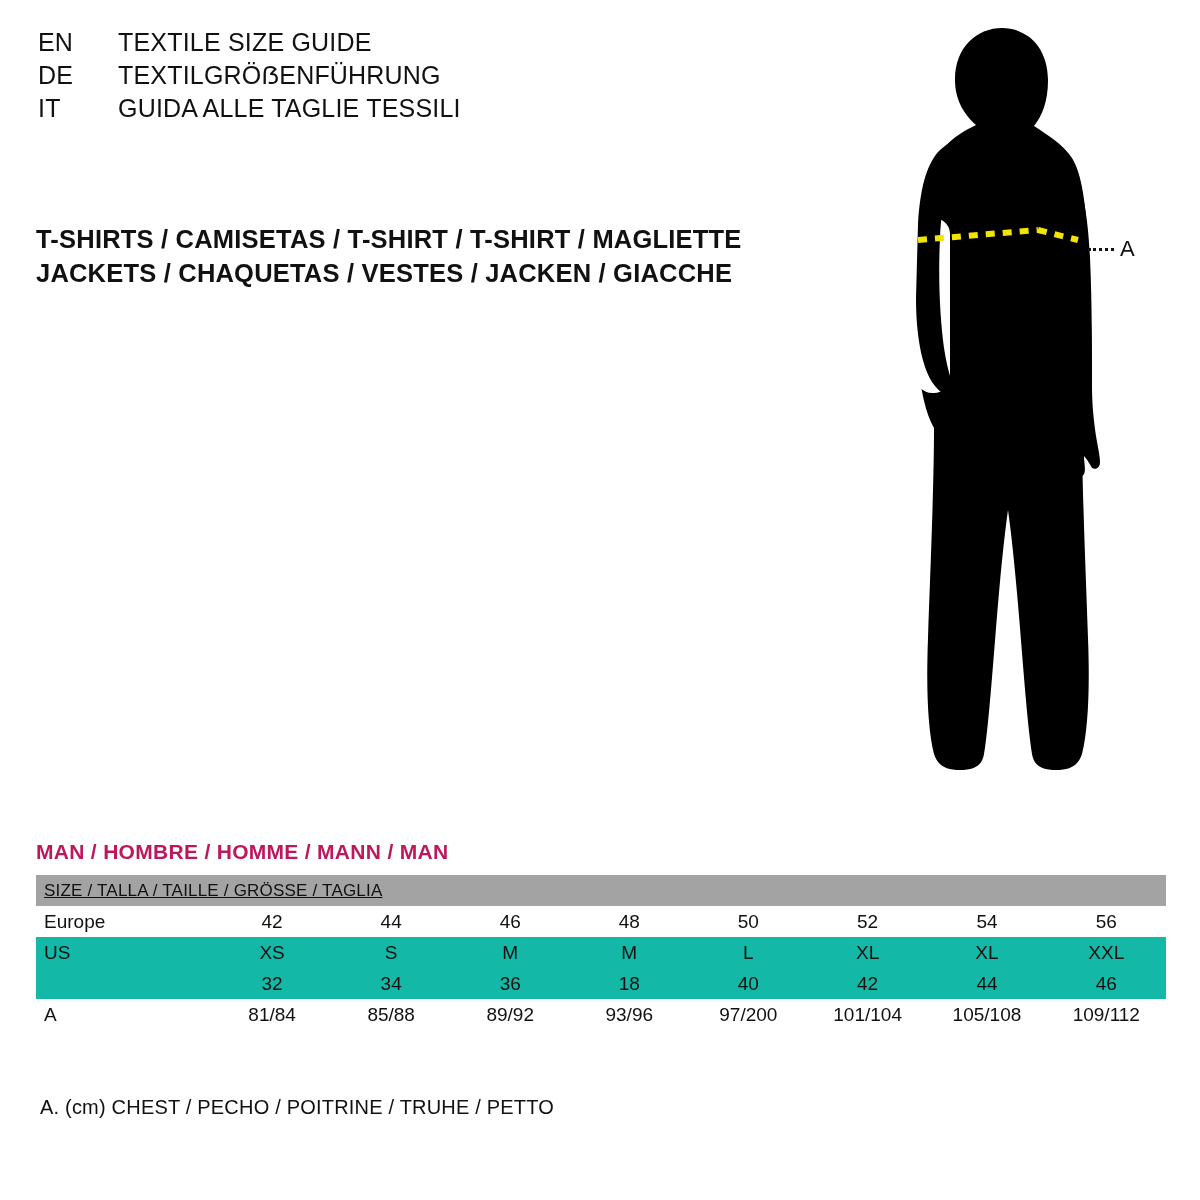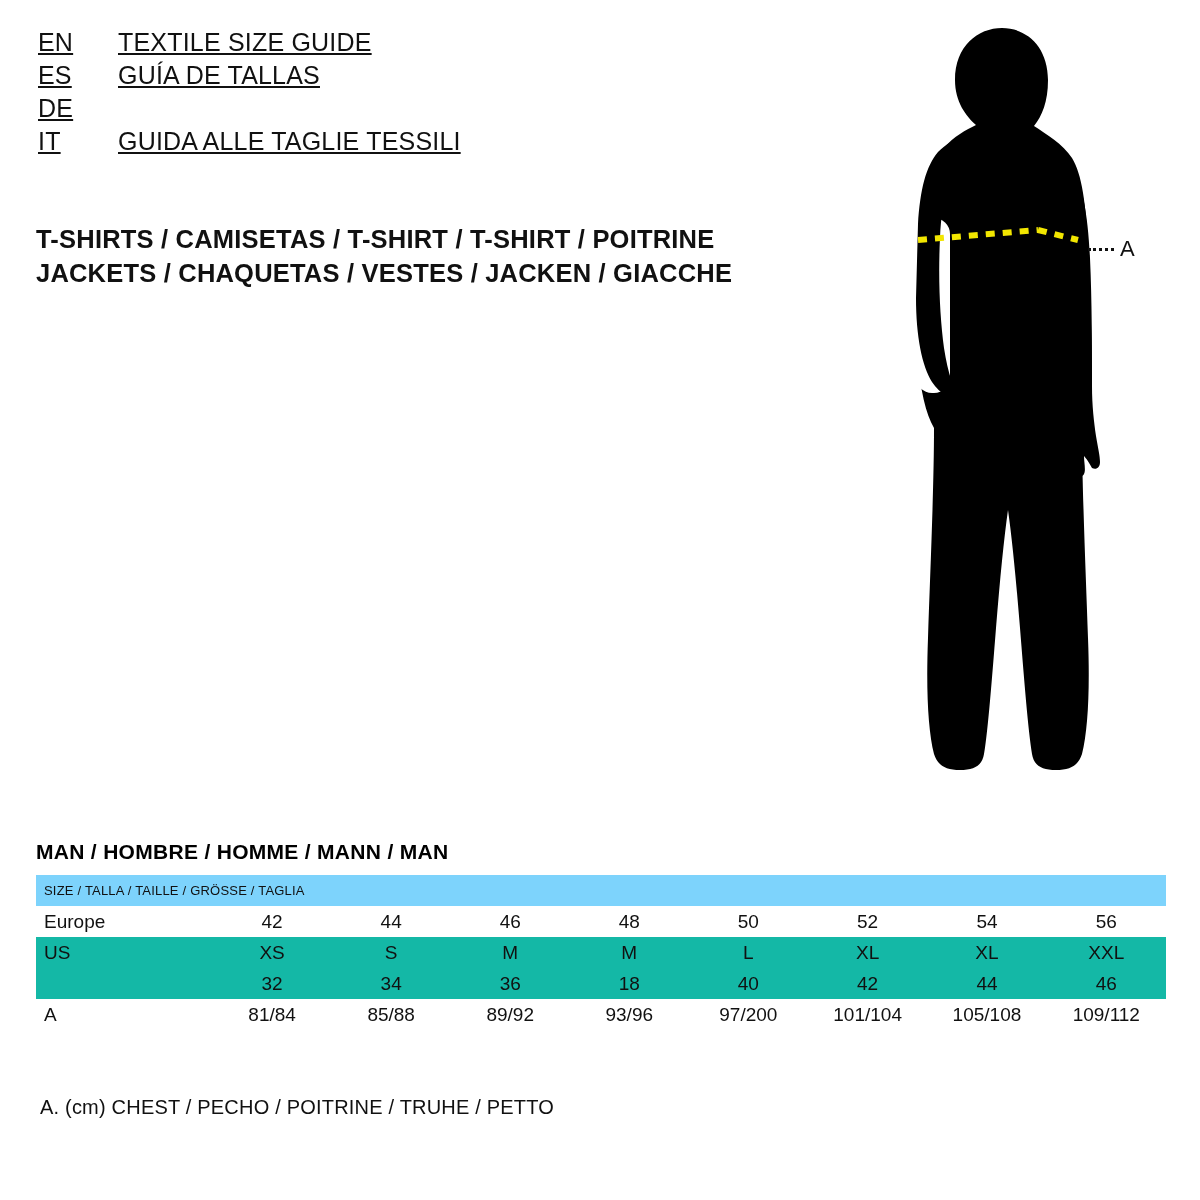--- a/index.html
+++ b/index.html
@@ -23,21 +23,20 @@
     top: 28px;
     width: 700px;
   }
   .lang-row {
     display: flex;
     align-items: baseline;
     height: 33px;
     font-size: 25px;
     letter-spacing: 0.2px;
     color: #111;
-    text-decoration: underline;
   }
   .lang-code {
     width: 80px;
     flex: none;
   }
   .lang-text {
     flex: 1;
   }
 
   
@@ -88,38 +87,39 @@
   .table-section {
     position: absolute;
     left: 36px;
     top: 840px;
     width: 1130px;
   }
   .man-title {
     font-size: 21px;
     font-weight: bold;
     letter-spacing: 0.3px;
-    color: #000000;
+    color: #be185d;
     margin-bottom: 11px;
   }
   table.sizes {
     border-collapse: collapse;
     width: 1130px;
     font-size: 19px;
     color: #111;
   }
   table.sizes td {
     padding: 0;
     height: 31px;
     vertical-align: middle;
   }
   .row-head td {
-    background: #7dd3fc;
-    font-size: 13px;
-    letter-spacing: 0.2px;
+    background: #a3a3a3;
+    font-size: 17px;
+    letter-spacing: 0.2px;
+    text-decoration: underline;
   }
   .row-alt td {
     background: #14b8a6;
   }
   .row-plain td {
     background: #ffffff;
   }
   .col-label {
     width: 170px;
     padding-left: 8px !important;
@@ -140,34 +140,31 @@
 </style>
 </head>
 <body>
 
 <div class="lang-block">
   <div class="lang-row">
     <span class="lang-code">EN</span>
     <span class="lang-text">TEXTILE SIZE GUIDE</span>
   </div>
   <div class="lang-row">
-    <span class="lang-code">ES</span>
-    <span class="lang-text">GUÍA DE TALLAS</span>
-  </div>
-  <div class="lang-row">
     <span class="lang-code">DE</span>
+    <span class="lang-text">TEXTILGRÖẞENFÜHRUNG</span>
   </div>
   <div class="lang-row">
     <span class="lang-code">IT</span>
     <span class="lang-text">GUIDA ALLE TAGLIE TESSILI</span>
   </div>
 </div>
 
 <div class="cat-block">
-  <div class="cat-line">T-SHIRTS / CAMISETAS / T-SHIRT / T-SHIRT / POITRINE</div>
+  <div class="cat-line">T-SHIRTS / CAMISETAS / T-SHIRT / T-SHIRT / MAGLIETTE</div>
   <div class="cat-line">JACKETS / CHAQUETAS / VESTES / JACKEN / GIACCHE</div>
 </div>
 
 <div class="figure-wrap">
   <svg width="360" height="780" viewBox="0 0 360 780">
     <path fill="#000000" d="
       M 135 62
       C 135 28, 158 10, 182 10
       C 206 10, 228 28, 228 62
       C 228 84, 222 98, 214 108

